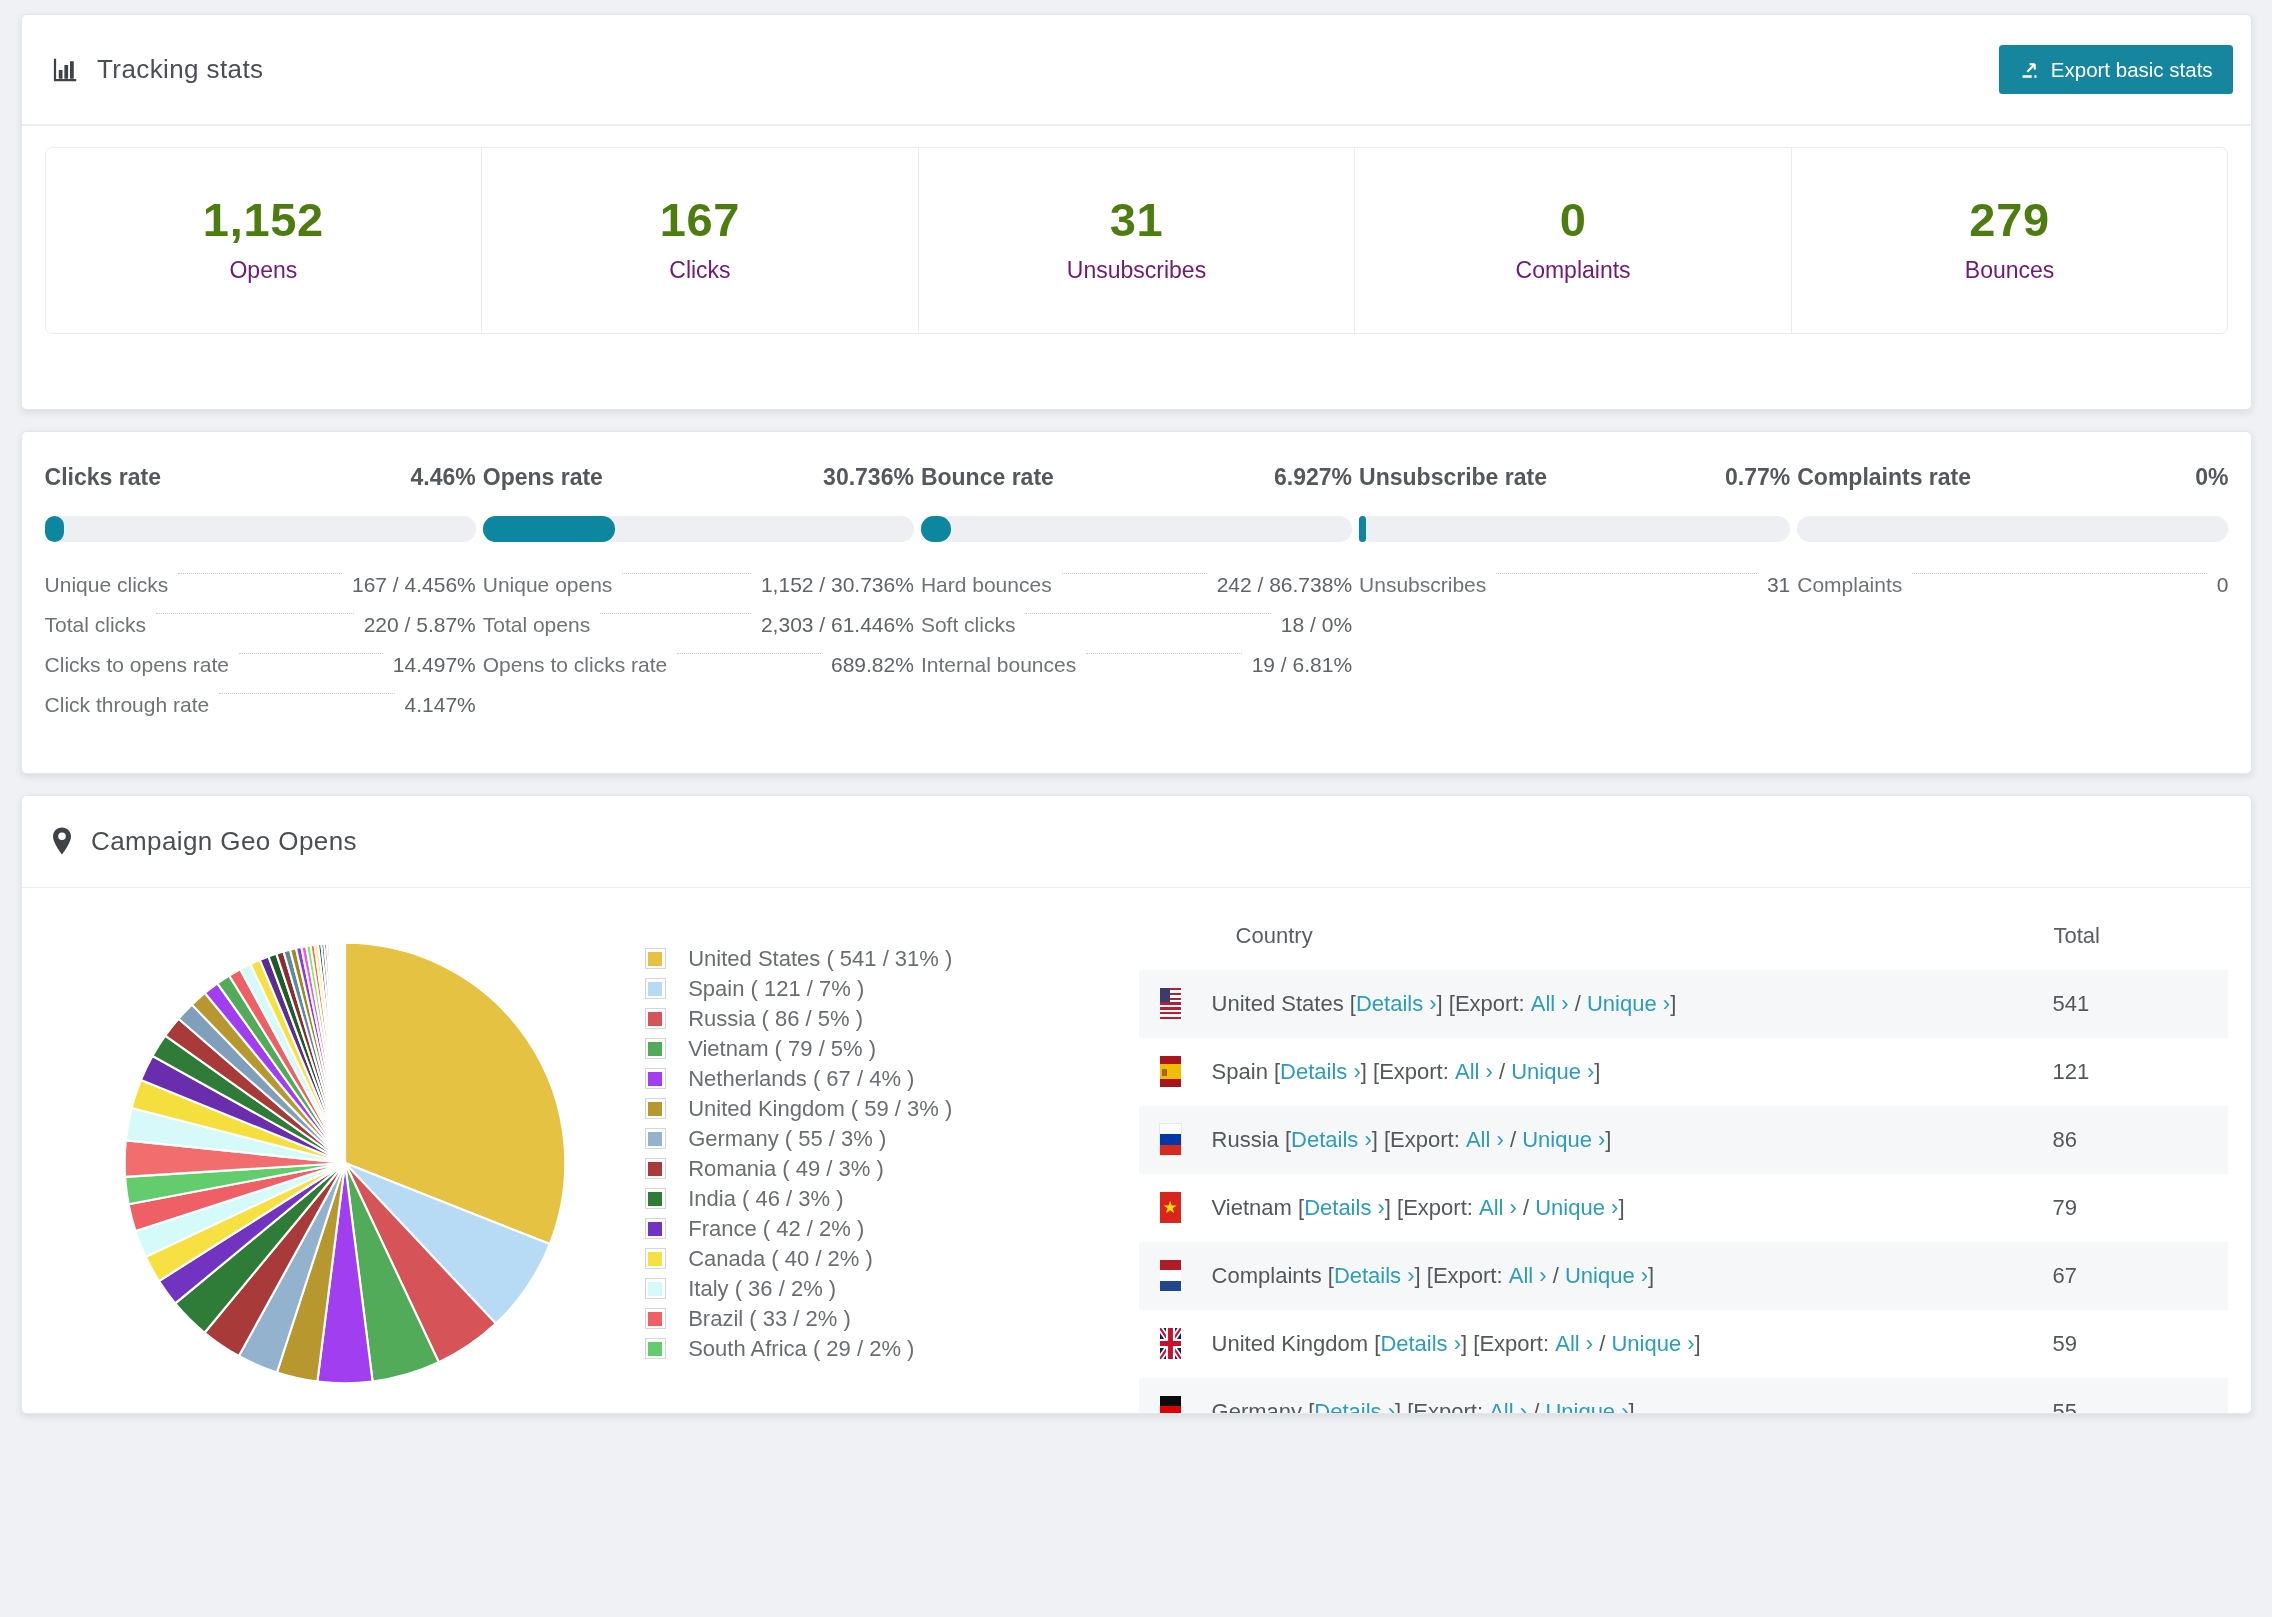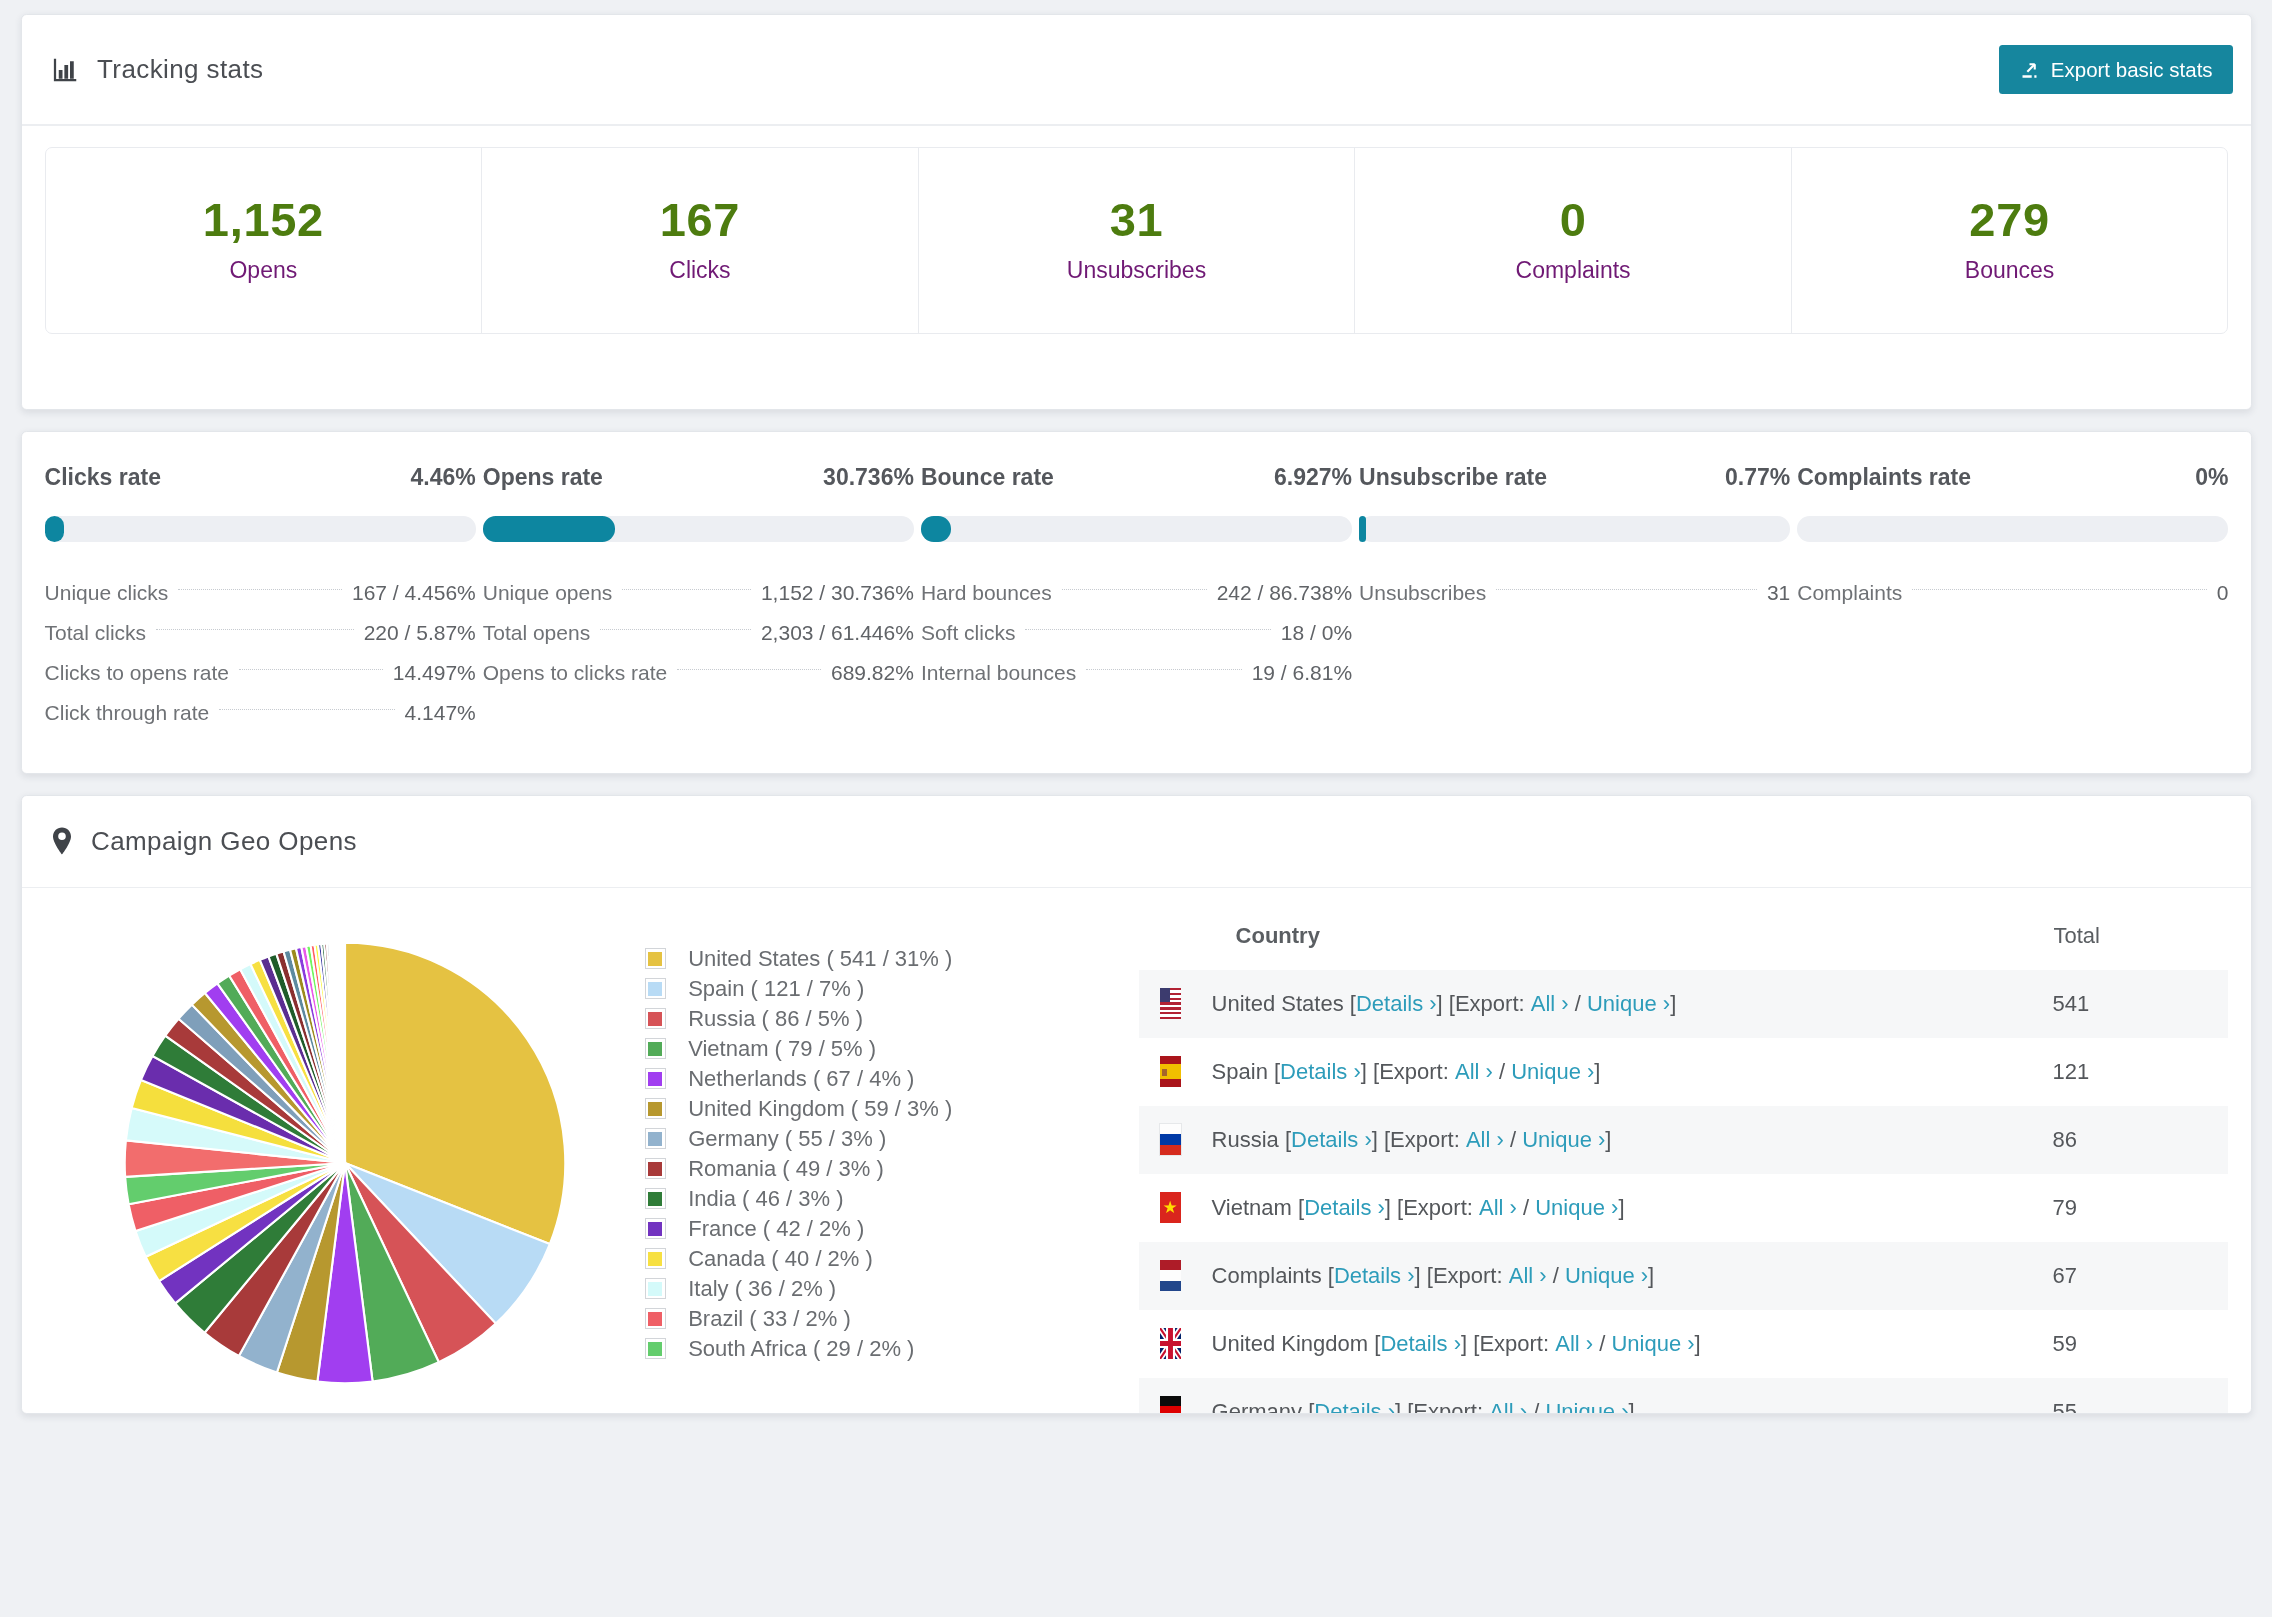--- a/index.html
+++ b/index.html
@@ -33,37 +33,37 @@
   .stat { flex:1; text-align:center; padding:44px 0 49px; border-right:1.4px solid #e9ebef; }
   .stat:last-child { border-right:none; }
   .stat-value { font-size:47px; font-weight:700; color:#4d7c0f; letter-spacing:0.7px; }
   .stat-label { font-size:23px; color:#701a75; margin-top:10px; }
 
   
   .rates { padding:32px 22.6px 40px; display:grid; grid-template-columns:repeat(5,1fr); column-gap:31px; row-gap:45px;gap:7px; }
   .rate-head { display:flex; justify-content:space-between; font-size:23px; font-weight:700; color:#54575c; }
   .bar { position:relative; height:25.4px; background:#edeff3; border-radius:12.7px; margin:25.4px 0 31px; }
   .bar-fill { position:absolute; left:0; top:0; bottom:0; background:#0d86a0; border-radius:12.7px; }
-  .rate-row { display:flex; align-items:center; font-size:21px; height:40px; }
+  .rate-row { display:flex; align-items:flex-start; font-size:21px; height:40px; }
   .rate-row .lbl { white-space:nowrap; color:#6f7276; }
   .rate-row .lead { flex:1; border-bottom:1.4px dotted #c7cbd0; margin:0 10px 6.4px; }
   .rate-row .val { white-space:nowrap; color:#606367; }
 
   
   .geo-body { display:flex; padding:14px 22.6px 0; height:525px; overflow:hidden; }
   .pie-wrap { width:600px; flex:none; display:flex; justify-content:center; align-items:flex-start; padding-top:28px; }
   .legend { width:494px; flex:none; list-style:none; margin:0; padding:42px 0 0; }
   .legend li { display:flex; align-items:center; gap:22.6px; height:30px; font-size:22px; color:#6a6d71; cursor:pointer; }
   .swatch { width:21px; height:21px; flex:none; border:1.4px solid #d2d5d9; background:#fff; display:flex; align-items:center; justify-content:center; }
   .swatch i { display:block; width:14px; height:14px; }
 
   .geo-table { flex:1; }
   table { width:100%; border-collapse:collapse; font-size:22px; color:#54575b; }
   th { font-weight:400; color:#5a5e62; text-align:left; height:68px; vertical-align:middle; }
-  th.h-country { padding-left:97px;font-weight:bold; }
+  th.h-country { padding-left:97px; }
   th.h-total { width:176px; }
   td { height:68px; vertical-align:middle; padding:0; }
   tbody tr:nth-child(odd) { background:#f6f7f8; }
   .crow { display:flex; align-items:center; padding-left:21px; }
   .cname { margin-left:31px; }
   .seg { color:#54575b; white-space:pre; }
   a.glink { color:#2d9cba; text-decoration:none; white-space:pre; }
   td.total-cell { color:#54575b; }
 
   

